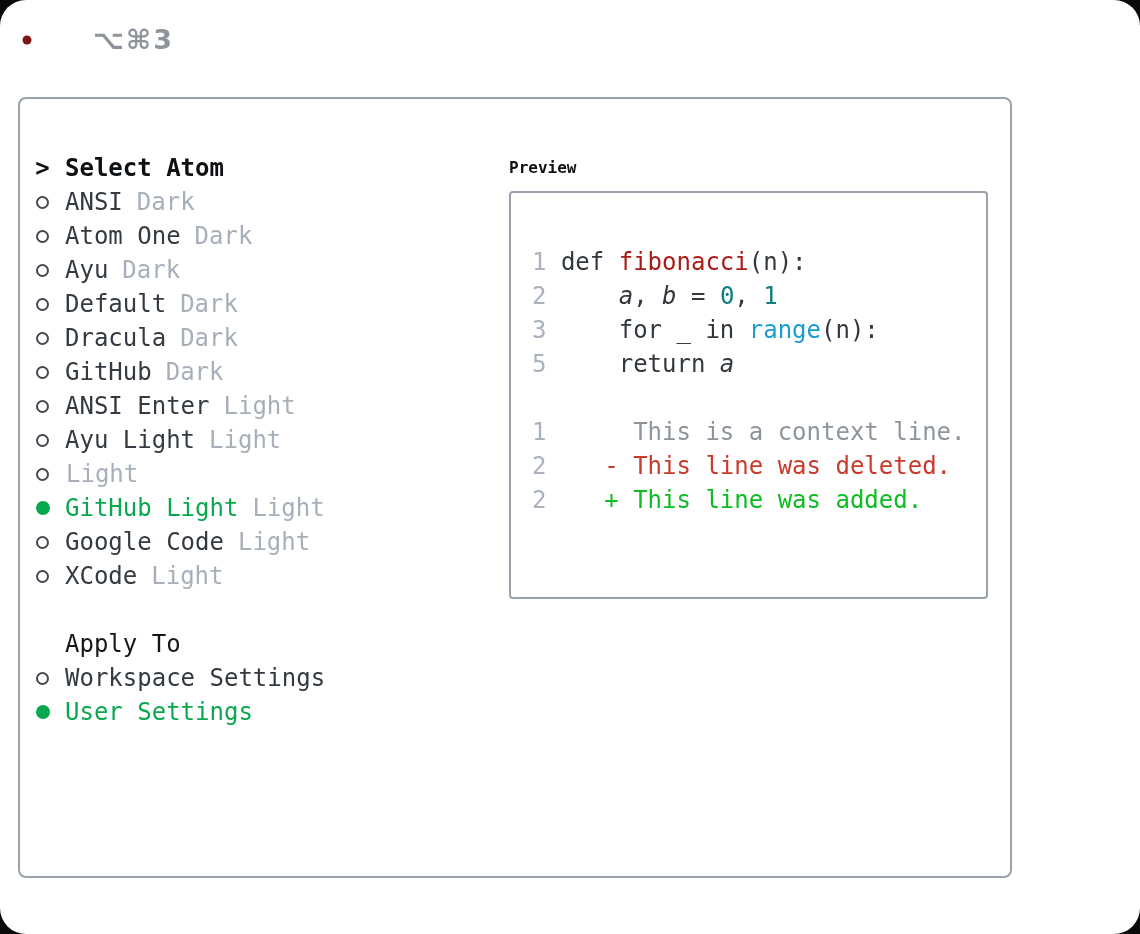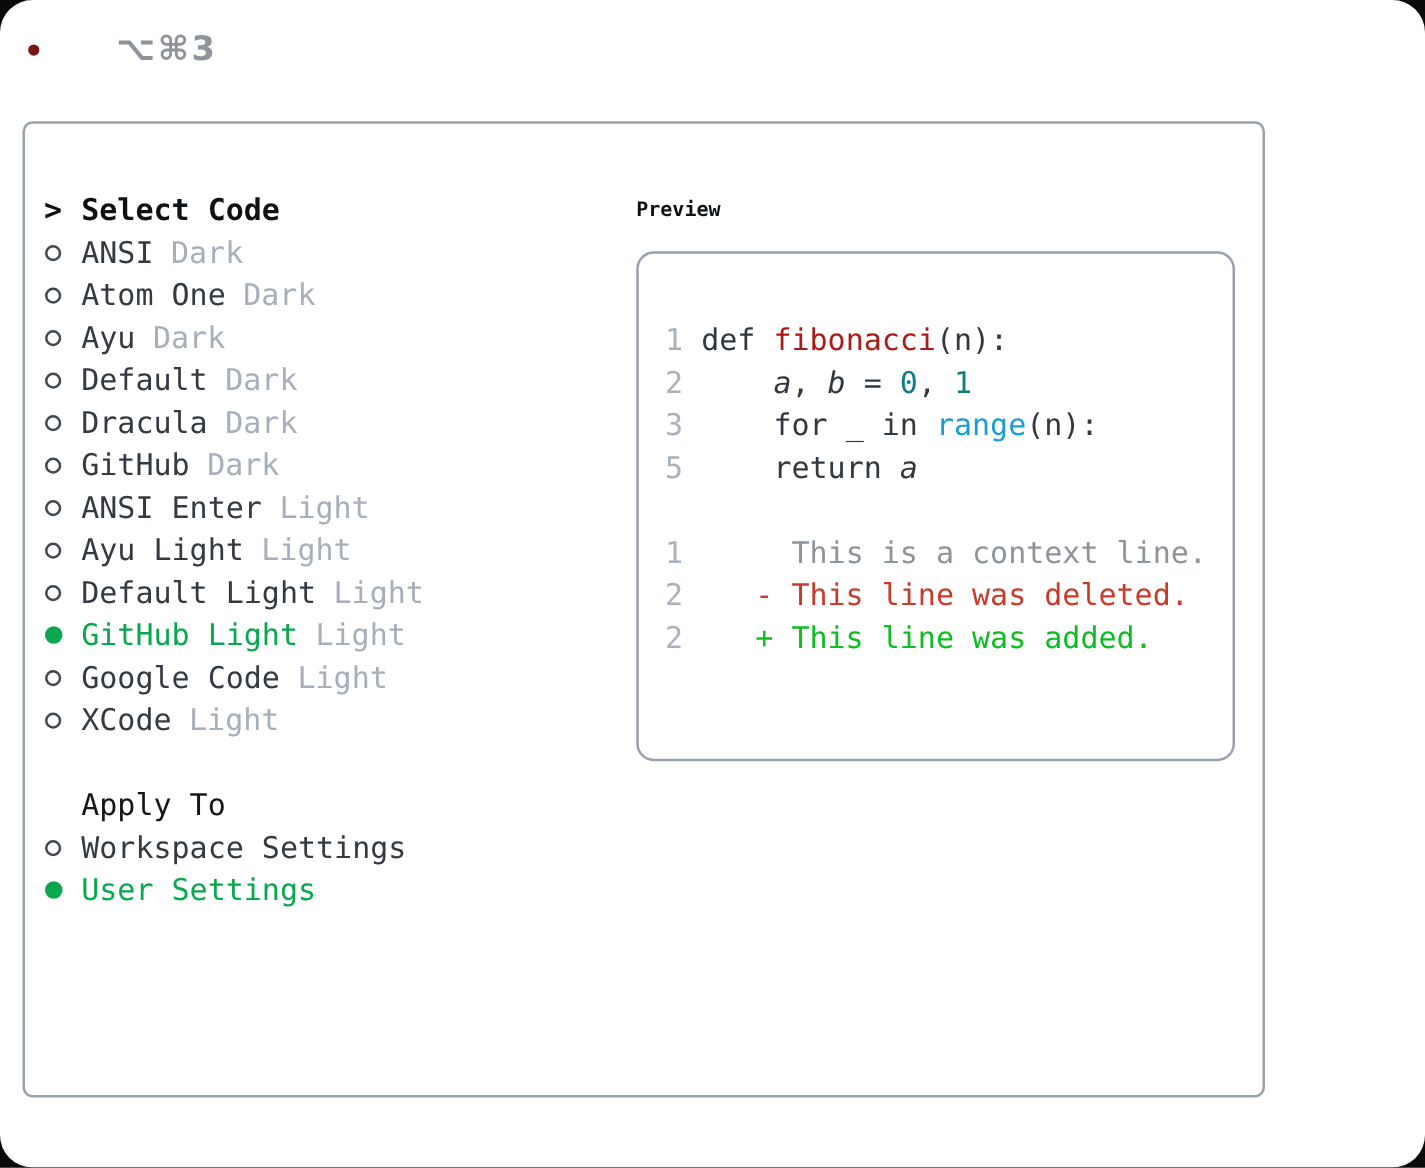--- a/index.html
+++ b/index.html
@@ -23,22 +23,22 @@
   .row .tag{margin-left:14px;color:var(--c-tag);}
   .selected .name{color:var(--c-green);}
   .cursor{font-weight:bold;color:#0e1114;}
   .hdr-row .name{font-weight:bold;color:#0e1114;}
   .subhdr-row .name{color:#14171a;text-align:center;}
   .gap34{height:34px;}
   .hint{color:var(--c-hint);line-height:34px;white-space:pre;}
   
   .right{position:absolute;left:489px;top:52px;}
   .ptitle{height:34px;line-height:34px;font-size:16px;font-weight:bold;color:#0e1114;}
-  .pbox{margin-top:16px;width:479px;height:408px;box-sizing:border-box;border:2px solid var(--c-border);
-        border-radius:14px;background:#fff;padding:52px 0 0 21px;overflow:hidden;}
+  .pbox{margin-top:6px;width:479px;height:408px;box-sizing:border-box;border:2px solid var(--c-border);
+        border-radius:4px;background:#fff;padding:52px 0 0 21px;overflow:hidden;}
   .cline{height:34px;line-height:34px;font-size:24px;white-space:pre;color:var(--c-fg);}
   .ln{color:var(--c-ln);}
   .it{font-style:italic;}
   .tok-fg{color:var(--c-fg);} .tok-func{color:var(--c-func);} .tok-num{color:var(--c-num);} .tok-call{color:var(--c-call);}
   .diff-context{color:var(--c-context);} .diff-deleted{color:var(--c-deleted);} .diff-added{color:var(--c-added);}
 </style>
 </head>
 <body>
 
 <div class="screen">
@@ -46,32 +46,32 @@
   <div class="titlebar">
     <span id="lights"><span class="light" style="background: rgb(242, 86, 79);"><span class="dot" style="background: rgb(125, 21, 17);"></span></span><span class="light" style="background: rgb(252, 189, 59);"></span><span class="light" style="background: rgb(49, 200, 62);"></span></span>
     <span class="win-title">⌥⌘3</span>
   </div>
 
   <div class="panel">
 
     <div class="left">
       <div class="row hdr-row">
         <span class="marker cursor">&gt;</span>
-        <span class="name">Select Code</span>
+        <span class="name">Select Atom</span>
       </div>
       <div id="theme-list">
           <div class="row"><span class="marker"><span class="circle"></span></span><span class="name">ANSI</span><span class="tag">Dark</span></div>
           <div class="row"><span class="marker"><span class="circle"></span></span><span class="name">Atom One</span><span class="tag">Dark</span></div>
           <div class="row"><span class="marker"><span class="circle"></span></span><span class="name">Ayu</span><span class="tag">Dark</span></div>
           <div class="row"><span class="marker"><span class="circle"></span></span><span class="name">Default</span><span class="tag">Dark</span></div>
           <div class="row"><span class="marker"><span class="circle"></span></span><span class="name">Dracula</span><span class="tag">Dark</span></div>
           <div class="row"><span class="marker"><span class="circle"></span></span><span class="name">GitHub</span><span class="tag">Dark</span></div>
           <div class="row"><span class="marker"><span class="circle"></span></span><span class="name">ANSI Enter</span><span class="tag">Light</span></div>
           <div class="row"><span class="marker"><span class="circle"></span></span><span class="name">Ayu Light</span><span class="tag">Light</span></div>
-          <div class="row"><span class="marker"><span class="circle"></span></span><span class="name">Default Light</span><span class="tag">Light</span></div>
+          <div class="row"><span class="marker"><span class="circle"></span></span><span class="tag">Light</span></div>
           <div class="row selected"><span class="marker"><span class="circle"></span></span><span class="name">GitHub Light</span><span class="tag">Light</span></div>
           <div class="row"><span class="marker"><span class="circle"></span></span><span class="name">Google Code</span><span class="tag">Light</span></div>
           <div class="row"><span class="marker"><span class="circle"></span></span><span class="name">XCode</span><span class="tag">Light</span></div>
         </div>
       <div class="gap34"></div>
       <div class="row subhdr-row">
         <span class="marker"></span>
         <span class="name">Apply To</span>
       </div>
       <div id="apply-list">

